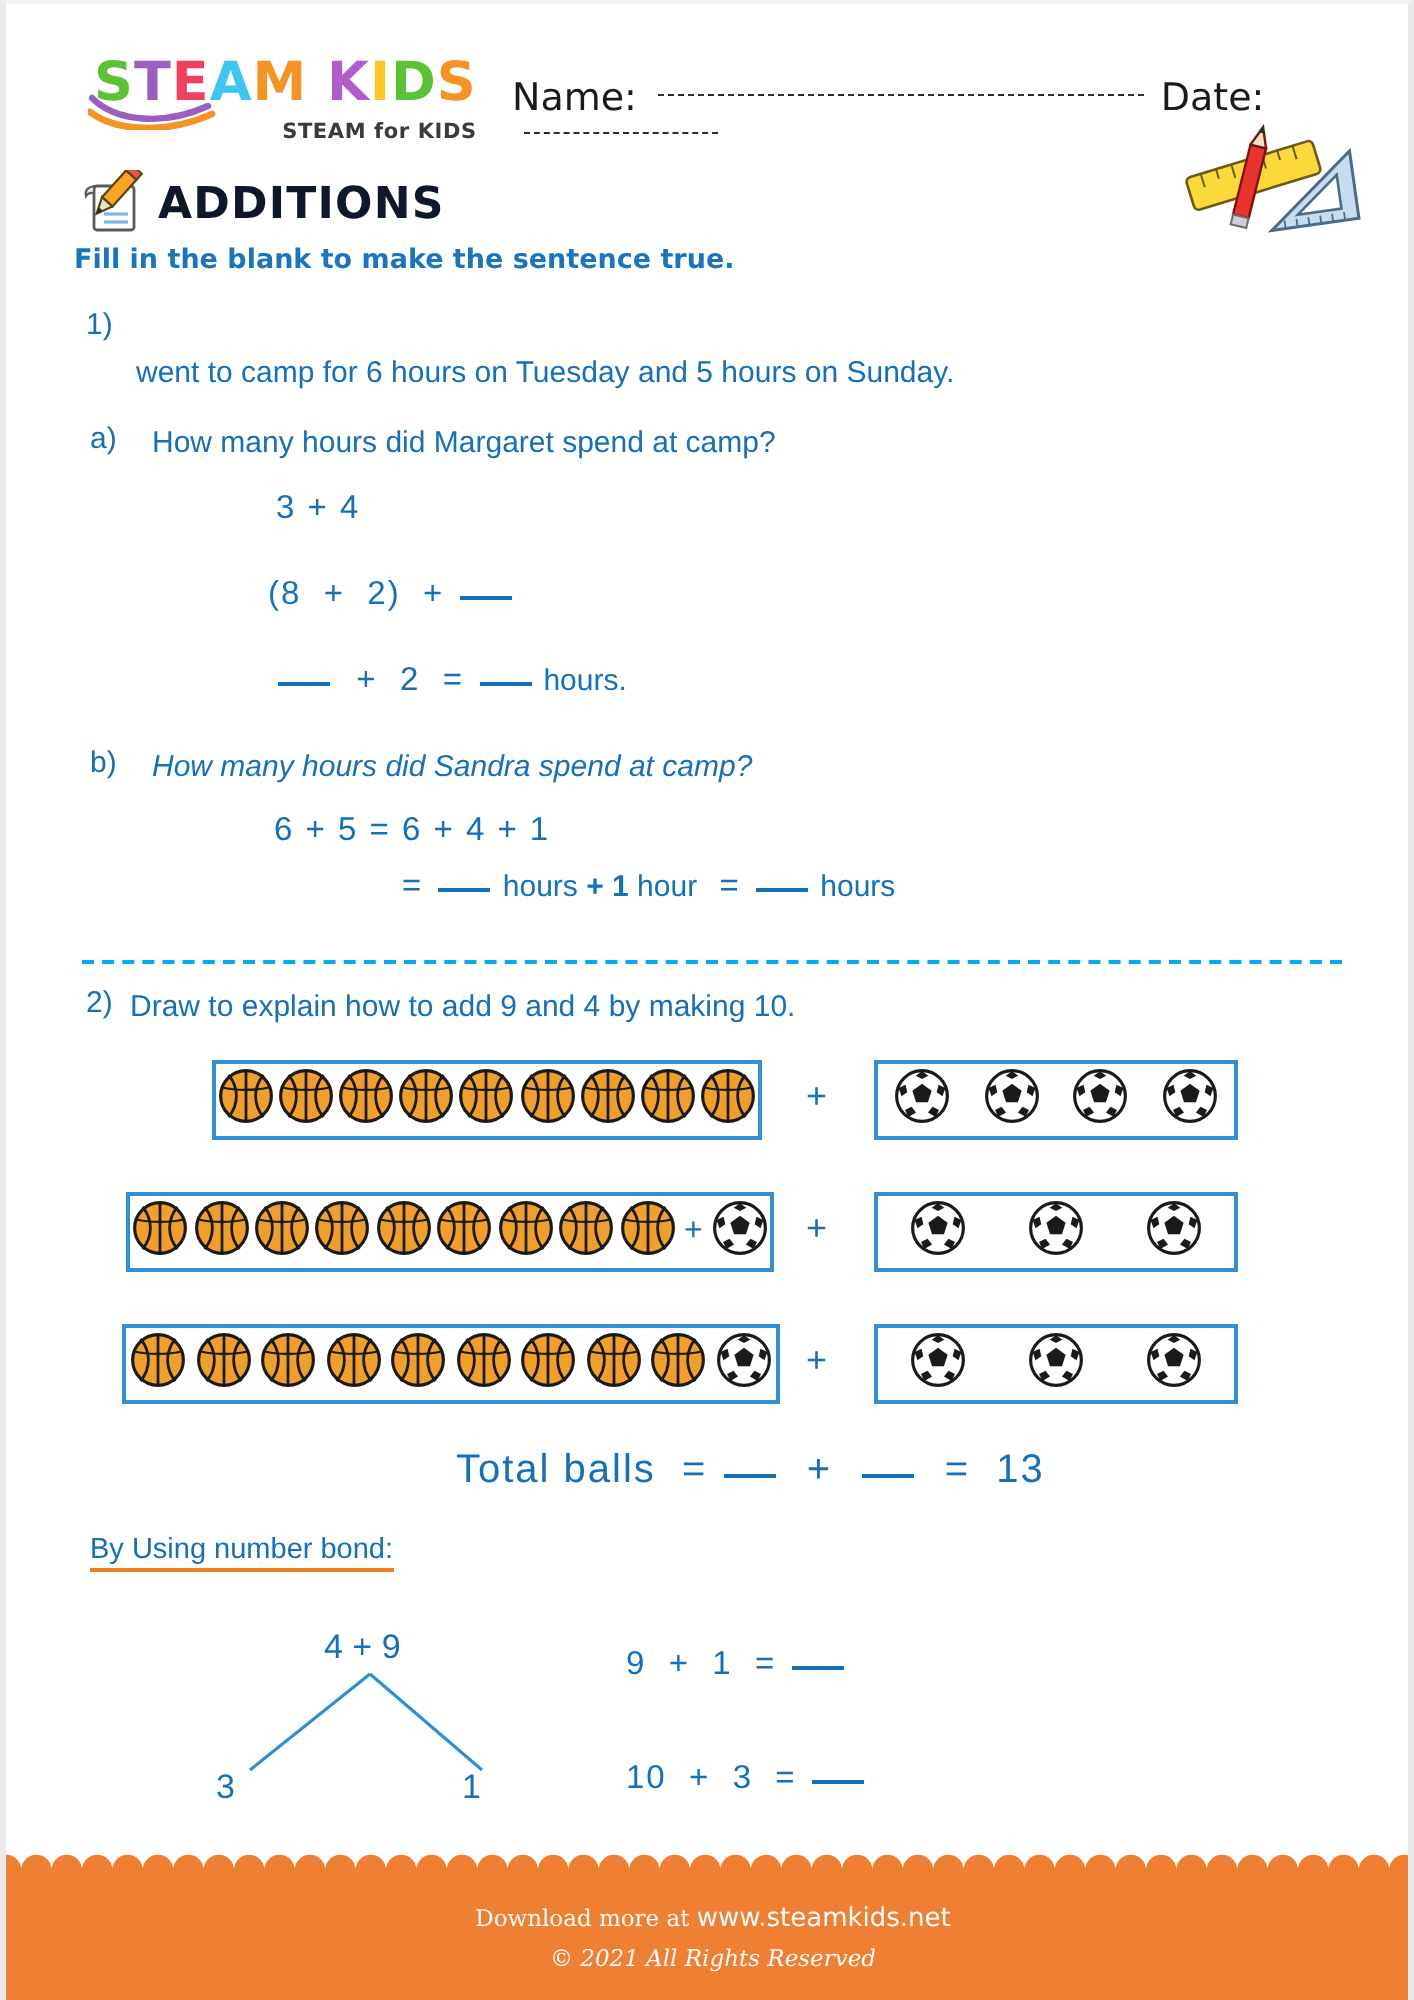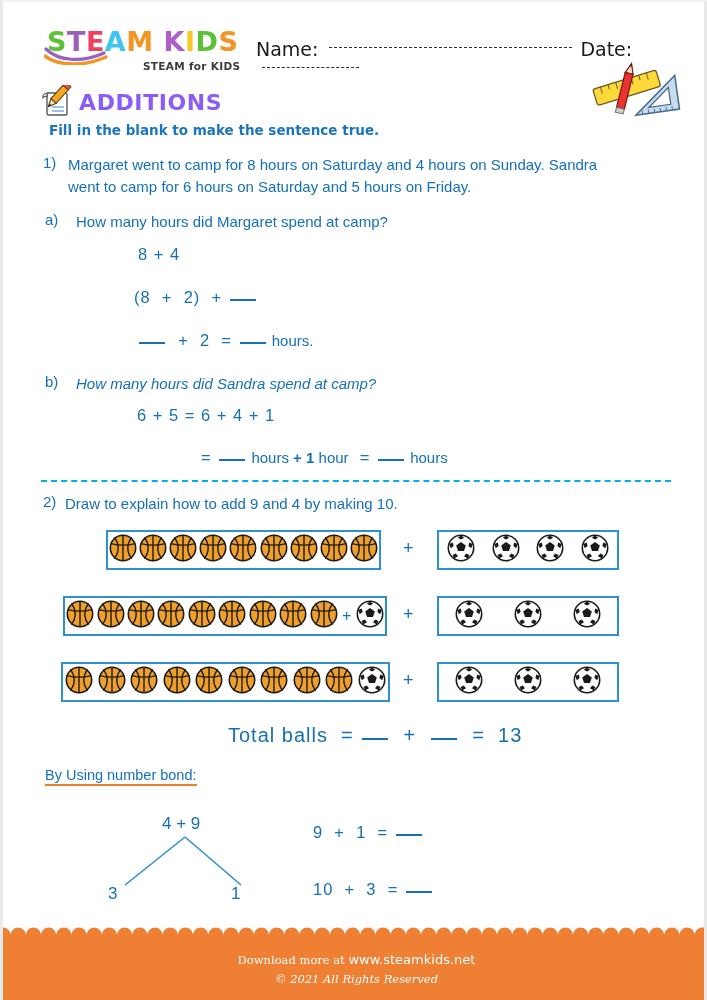--- a/index.html
+++ b/index.html
@@ -28,21 +28,21 @@
   .logo-main {
     font-family:"DejaVu Sans", sans-serif;
     font-size:27px; font-weight:bold; letter-spacing:0.5px;
     line-height:1; white-space:nowrap;
   }
   .logo-main span { display:inline-block; }
   .swoosh { position:absolute; left:-3px; top:17px; width:64px; height:20px; }
   .logo-sub {
     font-family:"DejaVu Sans", sans-serif;
     font-size:10.5px; font-weight:bold; color:#3b3b3b;
-    letter-spacing:0.3px; margin-top:5px; margin-left:96px;
+    letter-spacing:0.3px; margin-top:5px; margin-left:28px;text-align:right;
   }
 
   .namedate { position:absolute; left:253px; top:36px; width:430px; height:26px; }
   .nd-label {
     font-family:"DejaVu Sans", sans-serif;
     font-size:19px; color:#1a1a1a; display:inline-block; vertical-align:middle;
   }
   .nd-line {
     display:inline-block; vertical-align:middle;
     border-bottom:1.6px dashed #2b2b2b; height:1px; margin:0 4px 4px 6px;
@@ -50,24 +50,24 @@
   .nd-line.name { width:243px; }
   .nd-line.date { width:97px; }
 
   .tools-icon { position:absolute; left:583px; top:58px; width:100px; height:62px; }
 
   
   .title-row { position:absolute; left:36px; top:83px; display:flex; align-items:center; gap:6px; }
   .title-icon { width:34px; height:34px; }
   .title-text {
     font-family:"DejaVu Sans", sans-serif;
-    font-size:22px; font-weight:bold; color:#8b5cf6; letter-spacing:0.6px;
+    font-size:22px; font-weight:bold; color:#0f172a; letter-spacing:0.6px;
   }
   .subtitle {
-    position:absolute; left:46px; top:120px;
+    position:absolute; left:34px; top:120px;
     font-family:"DejaVu Sans", sans-serif;
     font-size:13.5px; font-weight:bold; color:#1a75bc;
   }
   .q { position:absolute; font-size:15px; color:#1570b8; line-height:1.45; }
   .qnum { position:absolute; font-size:15px; color:#1570b8; }
   .eq { position:absolute; font-size:16.5px; color:#1570b8; letter-spacing:1px; white-space:nowrap; }
   .eq small { font-size:15px; letter-spacing:0; }
   .blank {
     display:inline-block; width:26px; border-bottom:2px solid #1570b8;
     height:1px; vertical-align:2px; margin:0 2px;
@@ -186,43 +186,42 @@
         <polygon points="13,17 20,17 16.5,25" fill="#f2e2c4" stroke="#5a4410" stroke-width="1.1"></polygon>
         <polygon points="15.2,21.8 17.8,21.8 16.5,25" fill="#2b2b2b"></polygon>
         <rect x="13" y="-5" width="7" height="4" fill="#e8564a" stroke="#5a4410" stroke-width="1"></rect>
       </g>
     </svg>
     <div class="title-text">ADDITIONS</div>
   </div>
   <div class="subtitle">Fill in the blank to make the sentence true.</div>
 
   <div class="qnum" style="left:40px; top:152px;">1)</div>
-  <div class="q" style="left:65px; top:152px; width:615px;">Margaret went to camp for 8 hours on Saturday and 4 hours on Sunday. Sandra</div>
-  <div class="q" style="left:65px; top:174px; width:615px;">went to camp for 6 hours on Saturday and 5 hours on Friday.</div>
+  <div class="q" style="left:65px; top:174px; width:615px;">went to camp for 6 hours on Tuesday and 5 hours on Sunday.</div>
 
   <div class="qnum" style="left:42px; top:209px;">a)</div>
   <div class="q" style="left:73px; top:209px; width:560px;">How many hours did Margaret spend at camp?</div>
 
   <div class="eq" style="left:135px; top:243px;">
-    <span>8  +  4</span>
+    <span>3  +  4</span>
   </div>
   <div class="eq" style="left:131px; top:286px;">
     <span>(8&nbsp; +&nbsp; 2)&nbsp; + </span><span class="blank"></span>
   </div>
   <div class="eq" style="left:134px; top:329px;">
     <span class="blank"></span><span>&nbsp; +&nbsp; 2&nbsp; = </span><span class="blank"></span><small>&nbsp;hours.</small>
   </div>
 
   <div class="qnum" style="left:42px; top:371px;">b)</div>
   <div class="q" style="left:73px; top:371px; width:560px;font-style:italic;">How many hours did Sandra spend at camp?</div>
 
   <div class="eq" style="left:134px; top:404px;">
     <span>6  +  5  =  6  +  4  +  1</span>
   </div>
-  <div class="eq" style="left:198px; top:446px;text-align:right;">
+  <div class="eq" style="left:198px; top:432px;text-align:right;">
     <span>= </span><span class="blank"></span><small>&nbsp;hours <b>+ 1</b> hour</small><span>&nbsp; = </span><span class="blank"></span><small>&nbsp;hours</small>
   </div>
 
   <div class="sep"></div>
 
   <div class="qnum" style="left:40px; top:491px;">2)</div>
   <div class="q" style="left:62px; top:491px; width:600px;">Draw to explain how to add 9 and 4 by making 10.</div>
 
   <div id="ball-rows">
       <div class="ballbox" style="left: 103px; top: 528px; width: 275px; height: 40px; justify-content: space-around;">

